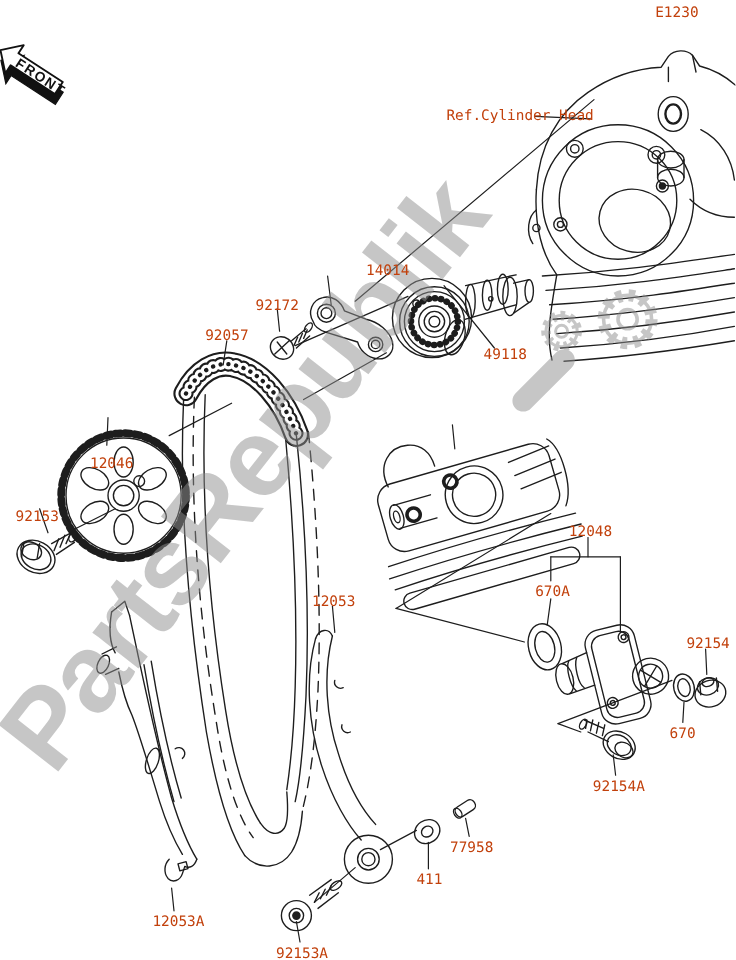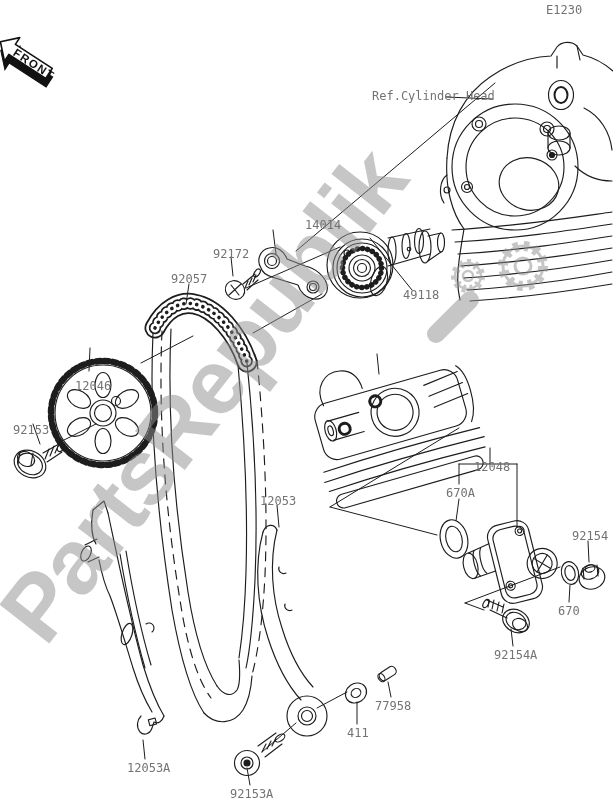--- a/index.html
+++ b/index.html
@@ -1,19 +1,19 @@
 <!DOCTYPE html>
 <html><head>
 <meta charset="utf-8">
 <style>
   html,body{margin:0;padding:0;background:#fff;}
   #stage{position:relative;width:613px;height:800px;background:#ffffff;overflow:hidden;
          font-family:"DejaVu Sans Mono",monospace;}
   #art{position:absolute;left:0;top:0;}
-  .lbl{position:absolute;font:12px/1.2 "DejaVu Sans Mono",monospace;color:#737373;white-space:nowrap;}
+  .lbl{position:absolute;font:12px/1.2 "DejaVu Sans Mono",monospace;color:#c2410c;white-space:nowrap;}
   #watermark{position:absolute;left:46px;top:568px;width:900px;height:96px;line-height:96px;
              transform:rotate(-52deg);transform-origin:0 84%;
              font-family:"Liberation Sans",sans-serif;font-weight:bold;font-size:92px;
              letter-spacing:-2px;color:#8f8f8f;opacity:.5;pointer-events:none;}
   #wm-gears{position:absolute;left:0;top:0;opacity:.5;pointer-events:none;}
   svg{display:block;}
 </style>
 </head>
 <body>
 
@@ -304,21 +304,21 @@
 </svg>
 
 <div class="lbl" style="left:546px;top:3px;">E1230</div>
 <div class="lbl" style="left:372px;top:89px;">Ref.Cylinder Head</div>
 <div class="lbl" style="left:257px;top:218px;margin-left:48px;">14014</div>
 <div class="lbl" style="left:213px;top:247px;">92172</div>
 <div class="lbl" style="left:171px;top:272px;">92057</div>
 <div class="lbl" style="left:75px;top:335px;margin-top:44px;">12046</div>
 <div class="lbl" style="left:13px;top:423px;">92153</div>
 <div class="lbl" style="left:403px;top:288px;">49118</div>
-<div class="lbl" style="left:474px;top:436px;margin-top:24px;">12048</div>
+<div class="lbl" style="left:474px;top:436px;">12048</div>
 <div class="lbl" style="left:446px;top:486px;">670A</div>
 <div class="lbl" style="left:572px;top:529px;">92154</div>
 <div class="lbl" style="left:558px;top:604px;">670</div>
 <div class="lbl" style="left:494px;top:648px;">92154A</div>
 <div class="lbl" style="left:260px;top:494px;">12053</div>
 <div class="lbl" style="left:127px;top:761px;">12053A</div>
 <div class="lbl" style="left:230px;top:787px;">92153A</div>
 <div class="lbl" style="left:347px;top:726px;">411</div>
 <div class="lbl" style="left:375px;top:699px;">77958</div>
 

